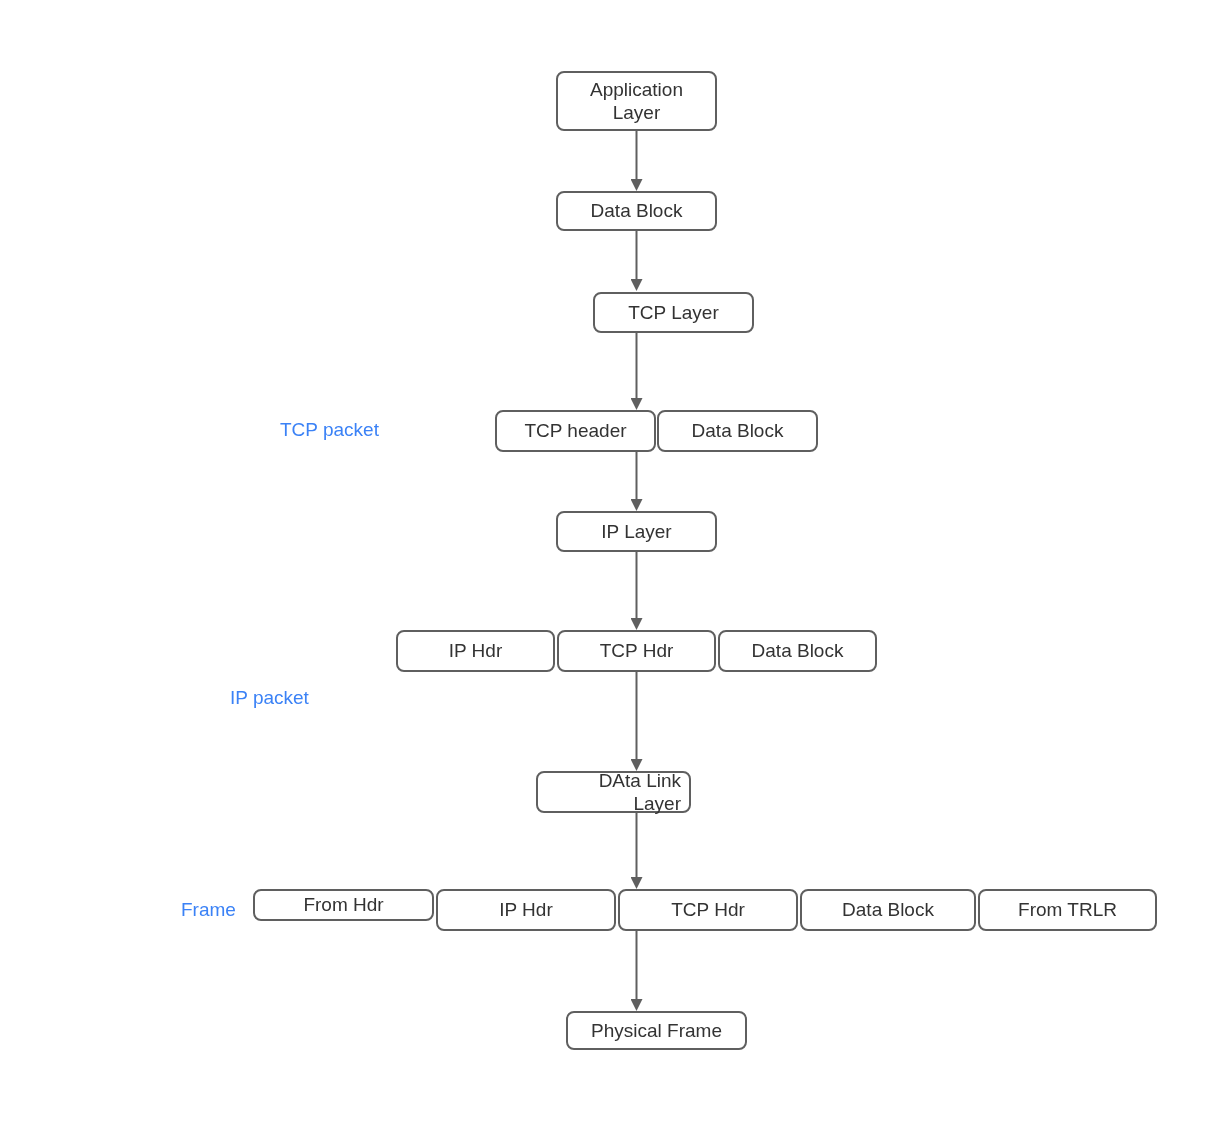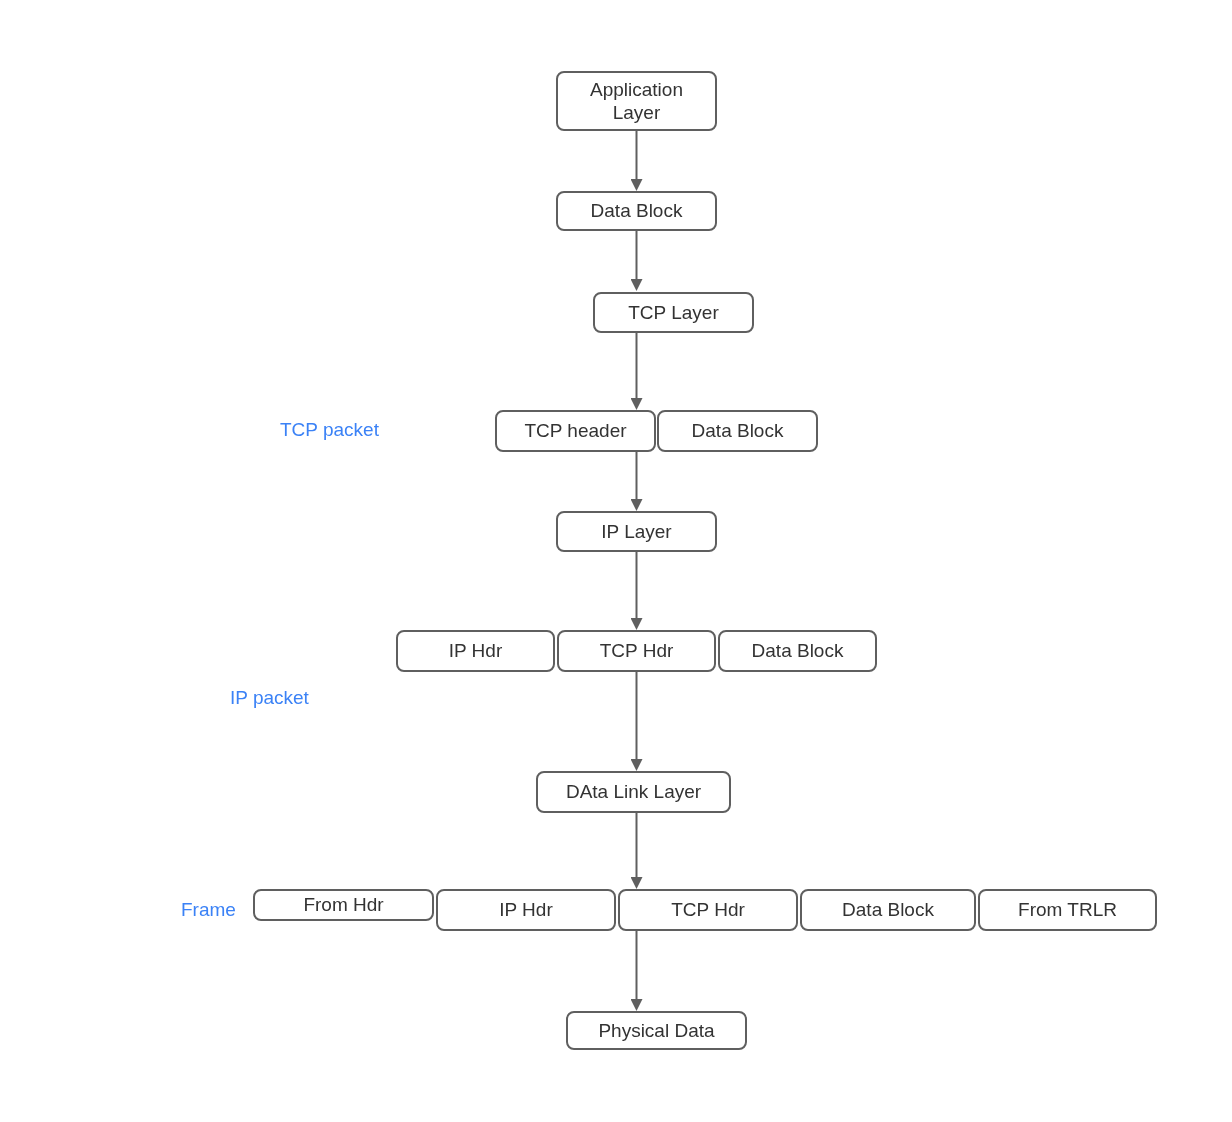--- a/index.html
+++ b/index.html
@@ -78,25 +78,25 @@
   <div class="node" style="left:657px; top:410px; width:161px; height:42px;">Data Block</div>
 
   <div class="node" style="left:556px; top:511px; width:161px; height:41px;">IP Layer</div>
 
   <div class="side-label" style="left:230px; top:640px;margin-top:47px;">IP packet</div>
 
   <div class="node" style="left:396px; top:630px; width:159px; height:42px;">IP Hdr</div>
   <div class="node" style="left:557px; top:630px; width:159px; height:42px;">TCP Hdr</div>
   <div class="node" style="left:718px; top:630px; width:159px; height:42px;">Data Block</div>
 
-  <div class="node" style="left:536px; top:771px; width:195px; height:42px;">DAta Link Layer</div>
+  <div class="node" style="left:536px; top:771px; width:155px; height:42px;text-align:right;">DAta Link Layer</div>
 
   <div class="side-label" style="left:181px; top:899px;">Frame</div>
 
   <div class="node" style="left:253px; top:889px; width:181px; height:32px;">From Hdr</div>
   <div class="node" style="left:436px; top:889px; width:180px; height:42px;">IP Hdr</div>
   <div class="node" style="left:618px; top:889px; width:180px; height:42px;">TCP Hdr</div>
   <div class="node" style="left:800px; top:889px; width:176px; height:42px;">Data Block</div>
   <div class="node" style="left:978px; top:889px; width:179px; height:42px;">From TRLR</div>
 
-  <div class="node" style="left:566px; top:1011px; width:181px; height:39px;">Physical Data</div>
+  <div class="node" style="left:566px; top:1011px; width:181px; height:39px;">Physical Frame</div>
 
 </div>
 
 </body></html>

